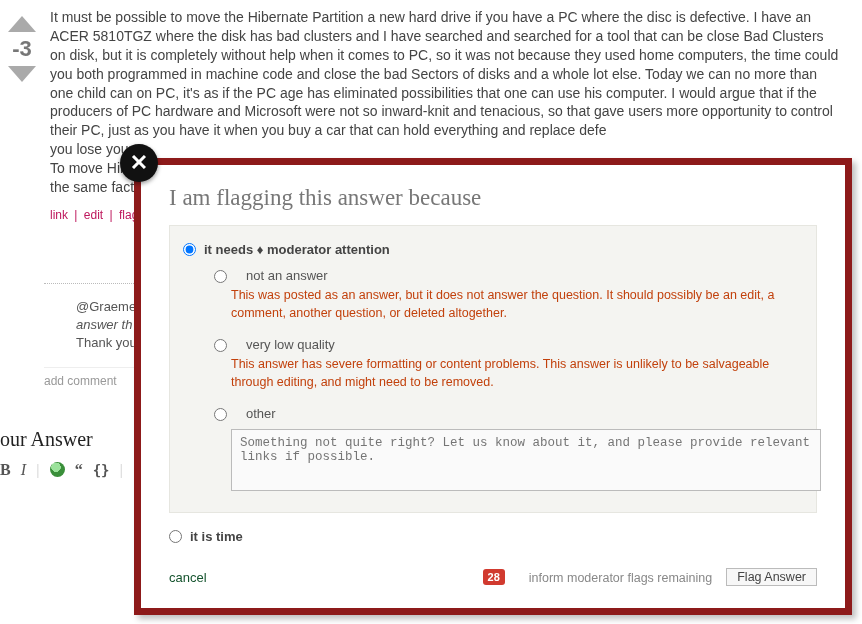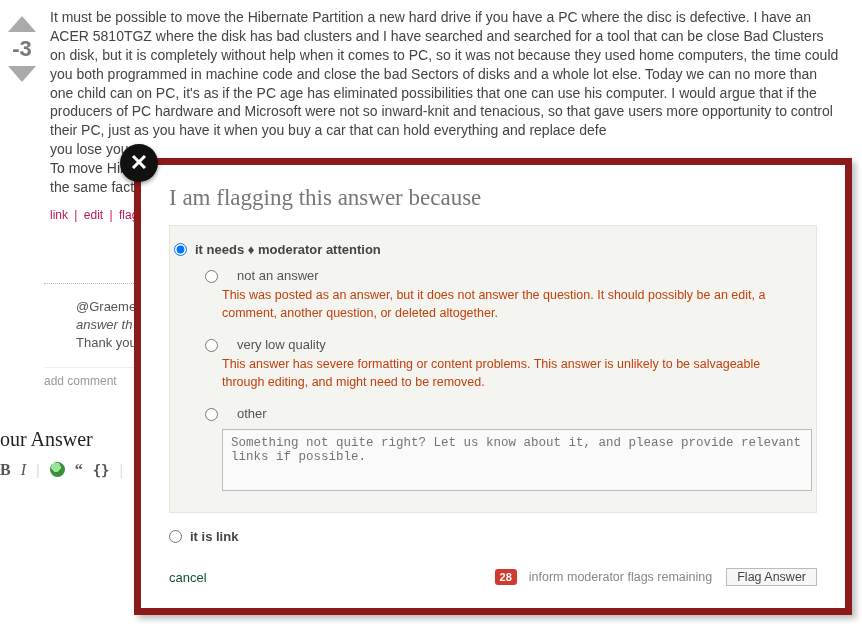--- a/index.html
+++ b/index.html
@@ -99,21 +99,21 @@
     box-shadow: 0 2px 4px rgba(0,0,0,0.4);
   }
   .dialog-inner { padding: 20px 28px 22px 28px; }
   .dialog-title {
     font-family: Georgia, "Times New Roman", serif;
     font-size: 23px; color: #777; margin-bottom: 14px;
   }
   .option-area {
     background: #f4f4f1;
     border: 1px solid #e6e6e0;
-    padding: 16px 16px 18px 4px;
+    padding: 16px 16px 18px 13px;
     margin-bottom: 16px;
   }
   .radio-row {
     display: flex; align-items: center; gap: 8px;
     font-size: 13px; color: #555;
   }
   .radio-row input[type=radio] { margin:0; }
   .radio-row.top { margin-bottom: 10px; }
   .radio-row.bold label { font-weight: bold; color: #444;}
   .sub-opts { margin-left: 26px; }
@@ -134,21 +134,21 @@
     resize: none;
   }
   .plain-opts .radio-row { margin-bottom: 10px; }
   .footer-row {
     display: flex; align-items: center; justify-content: space-between;
     margin-top: 24px;
   }
   .cancel-link { color: #14532d; font-size: 13px; cursor: pointer; }
   .right-foot { display: flex; align-items: center; gap: 14px; }
   .flag-count {
-    display: inline-flex; align-items:center; gap:12px;
+    display: inline-flex; align-items:flex-end; gap:24px;
     font-size: 12.5px; color: #888;
   }
   .badge {
     background: #d13a2f; color: #fff;
     font-size: 11px; font-weight: bold;
     padding: 2px 5px; border-radius: 3px;
   }
   .flag-btn {
     background: #f7f7f7;
     border: 1px solid #bbb;
@@ -235,21 +235,21 @@
             <span>other</span>
           </div>
           <textarea class="other-box" placeholder="Something not quite right? Let us know about it, and please provide relevant links if possible." style=""></textarea>
         </div>
       </div>
     </div>
 
     <div class="plain-opts">
       <div class="radio-row bold">
         <input type="radio" style="">
-        <label>it is link</label>
+        <label>it is time</label>
       </div>
     </div>
 
     <div class="footer-row">
       <span class="cancel-link">cancel</span>
       <div class="right-foot">
         <span class="flag-count">
           <span class="badge">28</span>
           <span>inform moderator flags remaining</span>
         </span>

